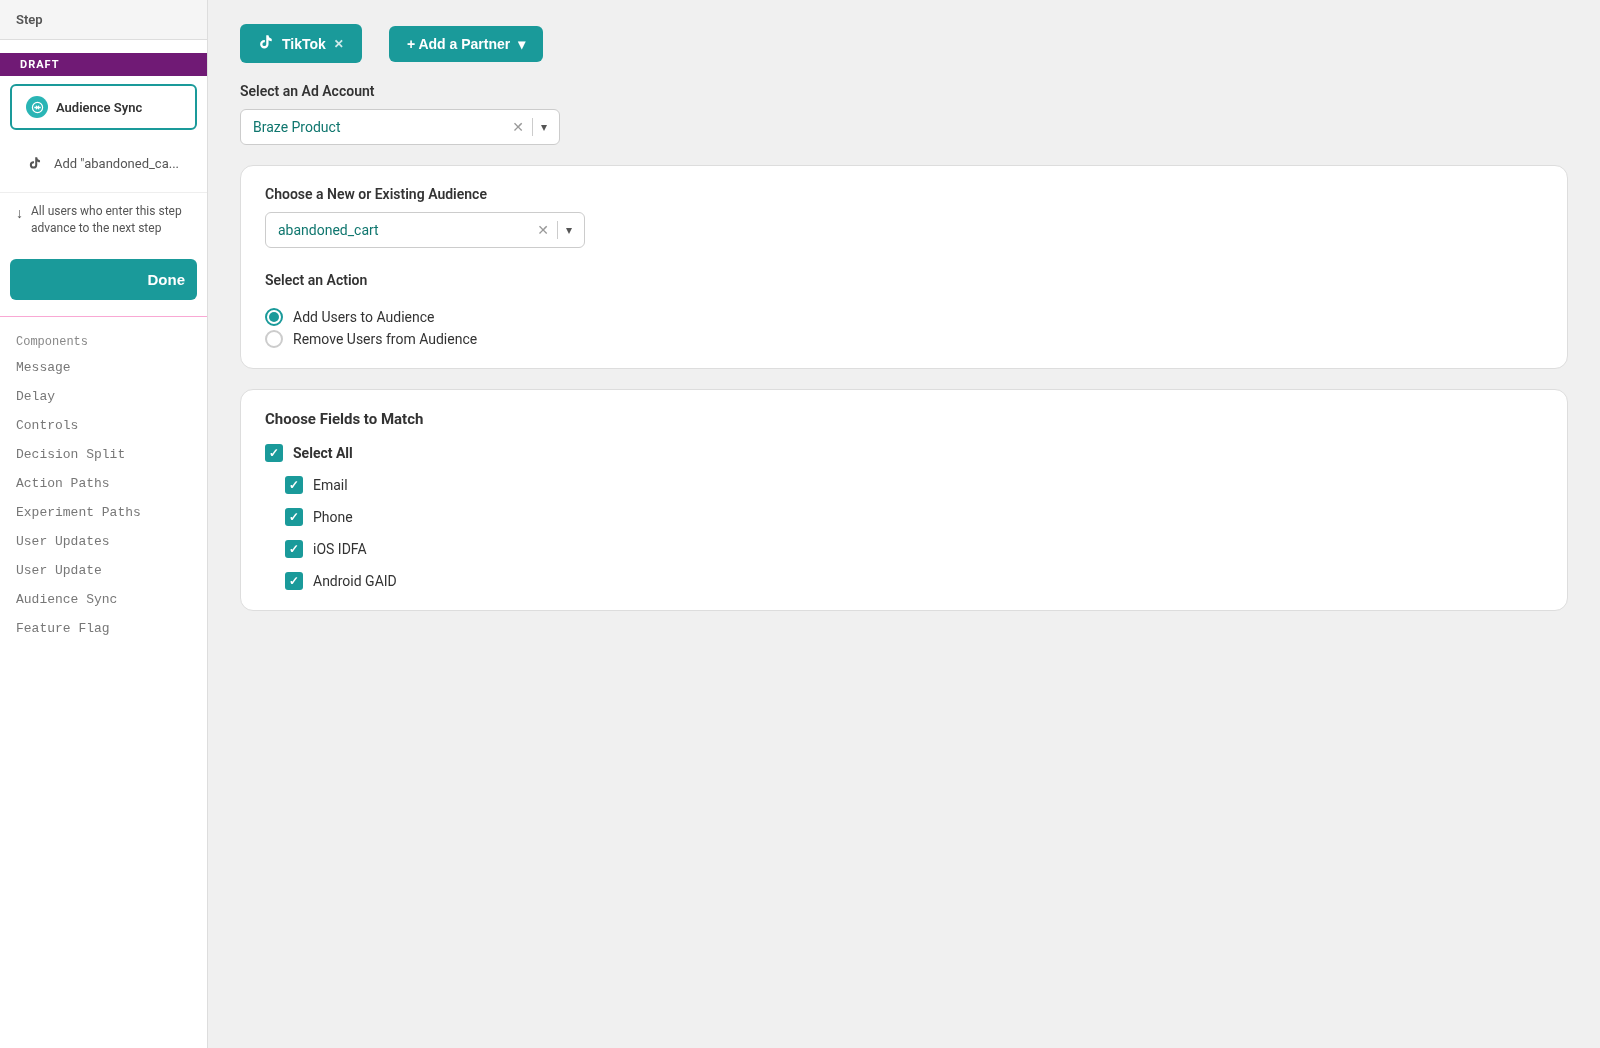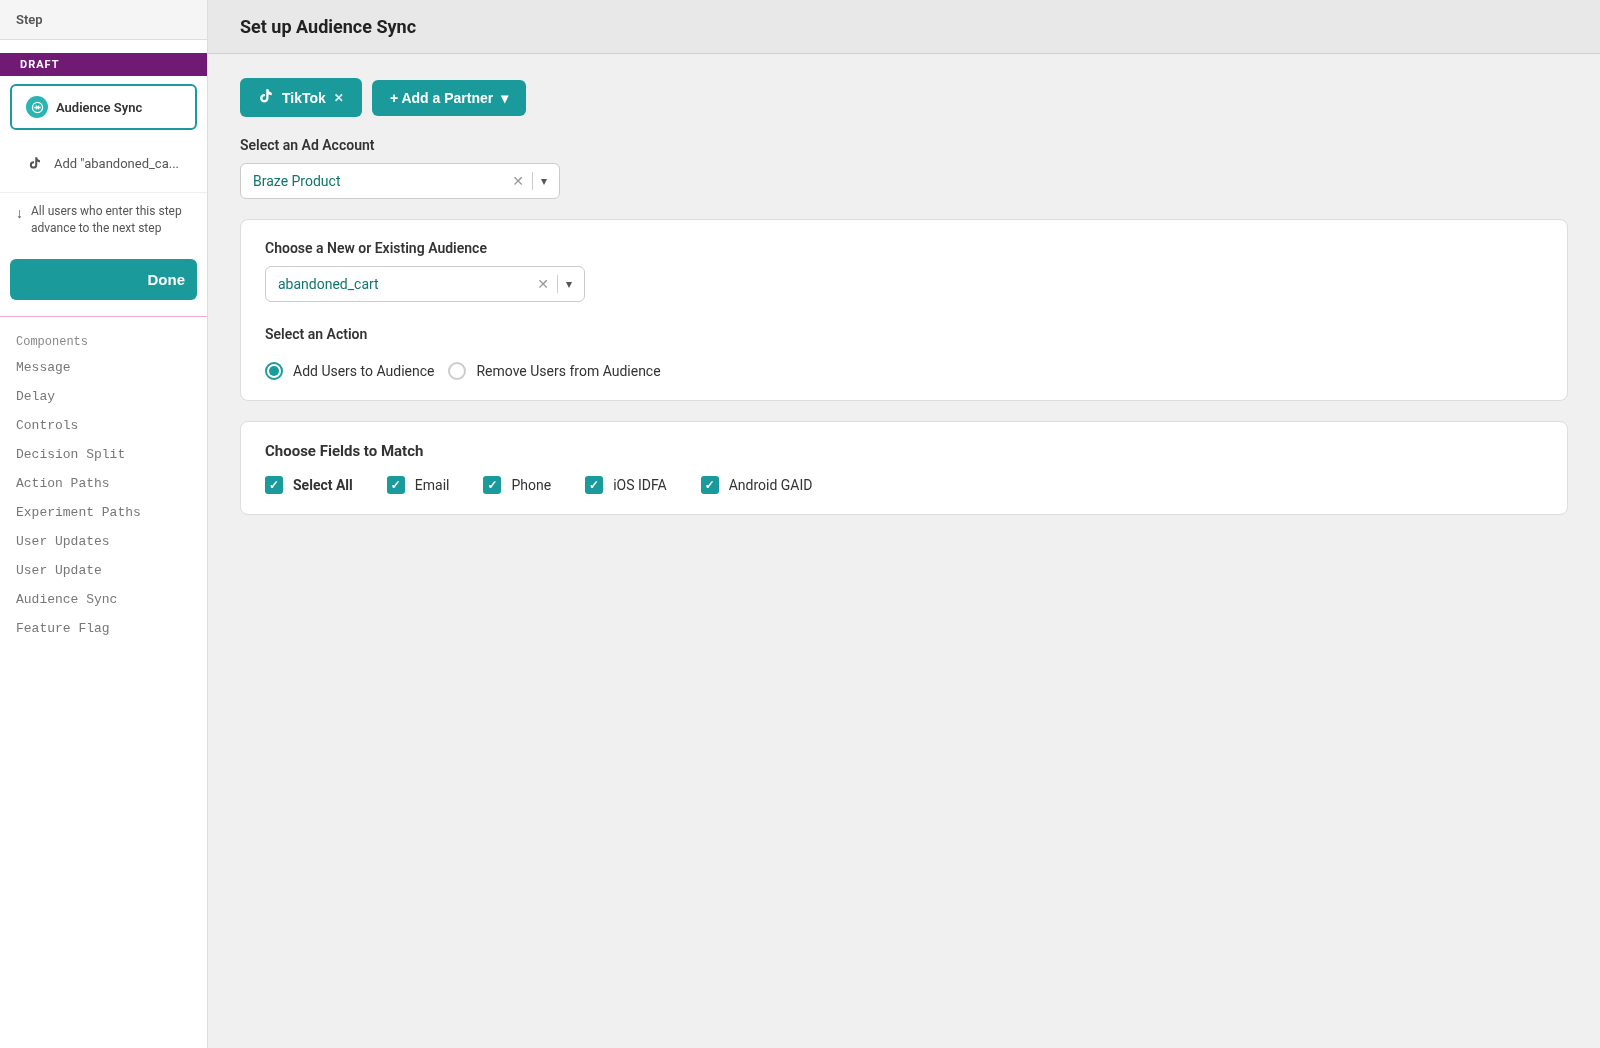--- a/index.html
+++ b/index.html
@@ -30,45 +30,45 @@
     .sidebar-nav-item { padding: 7px 16px; font-size: 13px; color: #777; cursor: pointer; }
 
     
     .main-content { flex: 1; display: flex; flex-direction: column; overflow-y: auto; background: #f0f0f0; }
     .main-header { padding: 16px 32px; background: #e8e8e8; border-bottom: 1px solid #d0d0d0; }
     .main-title { font-size: 18px; font-weight: 700; color: #222; }
 
     .main-body { padding: 24px 32px; display: flex; flex-direction: column; gap: 20px; }
 
     
-    .partner-row { display: flex; align-items: center; gap: 10px; }
+    .partner-row { display: flex; align-items: center; gap: 27px; }
     .partner-btn { display: flex; align-items: center; gap: 8px; padding: 10px 18px; border: none; border-radius: 6px; cursor: pointer; font-size: 14px; font-weight: 600; color: #fff; background: #1a9a9a; }
     .partner-btn .remove-x { font-size: 12px; opacity: 0.8; }
     .add-partner-btn { background: #1a9a9a; }
 
     
-    .form-section { background: #fff; border: 1px solid #ddd; border-radius: 8px; padding: 20px 24px; }
+    .form-section { background: #fff; border: 1px solid #ddd; border-radius: 13px; padding: 20px 24px; }
     .form-label { font-size: 14px; font-weight: 600; color: #333; margin-bottom: 10px; }
 
     .select-control { display: flex; align-items: center; border: 1px solid #ccc; border-radius: 6px; padding: 8px 12px; background: #fff; width: 320px; gap: 8px; }
     .select-value { flex: 1; font-size: 14px; color: #0f766e; }
     .select-divider { width: 1px; height: 18px; background: #ccc; }
     .select-clear { color: #999; cursor: pointer; font-size: 14px; }
     .select-arrow { color: #555; cursor: pointer; font-size: 12px; }
 
     
-    .radio-group { display: flex; flex-direction: row; gap: 14px; margin-top: 20px; }
+    .radio-group { display: flex; flex-direction: column; gap: 4px; margin-top: 20px; }
     .radio-option { display: flex; align-items: center; gap: 10px; cursor: pointer; }
     .radio-circle { width: 18px; height: 18px; border-radius: 50%; border: 2px solid #ccc; display: flex; align-items: center; justify-content: center; flex-shrink: 0; }
     .radio-circle.selected { border-color: #1a9a9a; }
     .radio-circle.selected::after { content: ''; width: 10px; height: 10px; border-radius: 50%; background: #1a9a9a; }
     .radio-label { font-size: 14px; color: #333; }
 
     
-    .checkbox-group { display: flex; flex-direction: row; gap: 14px; margin-top: 8px; }
+    .checkbox-group { display: flex; flex-direction: column; gap: 14px; margin-top: 8px; }
     .checkbox-item { display: flex; align-items: center; gap: 10px; cursor: pointer; }
     .checkbox-box { width: 18px; height: 18px; border-radius: 3px; background: #1a9a9a; display: flex; align-items: center; justify-content: center; flex-shrink: 0; }
     .checkbox-box::after { content: '✓'; color: #fff; font-size: 12px; font-weight: 700; }
     .checkbox-label { font-size: 14px; color: #333; }
     .checkbox-parent { margin-left: 0; }
     .checkbox-child { margin-left: 20px; }
 
     .section-title { font-size: 15px; font-weight: 700; color: #333; margin-bottom: 16px; }
   </style>
 </head>
@@ -116,23 +116,20 @@
       <div class="sidebar-nav-item">Action Paths</div>
       <div class="sidebar-nav-item">Experiment Paths</div>
       <div class="sidebar-nav-item">User Updates</div>
       <div class="sidebar-nav-item">User Update</div>
       <div class="sidebar-nav-item">Audience Sync</div>
       <div class="sidebar-nav-item">Feature Flag</div>
     </div>
   </div>
 
   <div class="main-content">
-    <div class="main-header">
-      <h1 class="main-title">Set up Audience Sync</h1>
-    </div>
 
     <div class="main-body">
 
       <div class="partner-row">
         <button class="partner-btn">
           <span>
             <svg width="16" height="16" viewBox="0 0 24 24" fill="white">
                 <path d="M19.59 6.69a4.83 4.83 0 01-3.77-4.25V2h-3.45v13.67a2.89 2.89 0 01-2.88 2.5 2.89 2.89 0 01-2.89-2.89 2.89 2.89 0 012.89-2.89c.28 0 .54.04.79.1V9.01a6.33 6.33 0 00-.79-.05 6.34 6.34 0 00-6.34 6.34 6.34 6.34 0 006.34 6.34 6.34 6.34 0 006.33-6.34V9.29a8.19 8.19 0 004.79 1.54V7.39a4.85 4.85 0 01-1.02-.7z"></path>
               </svg>
           </span>

